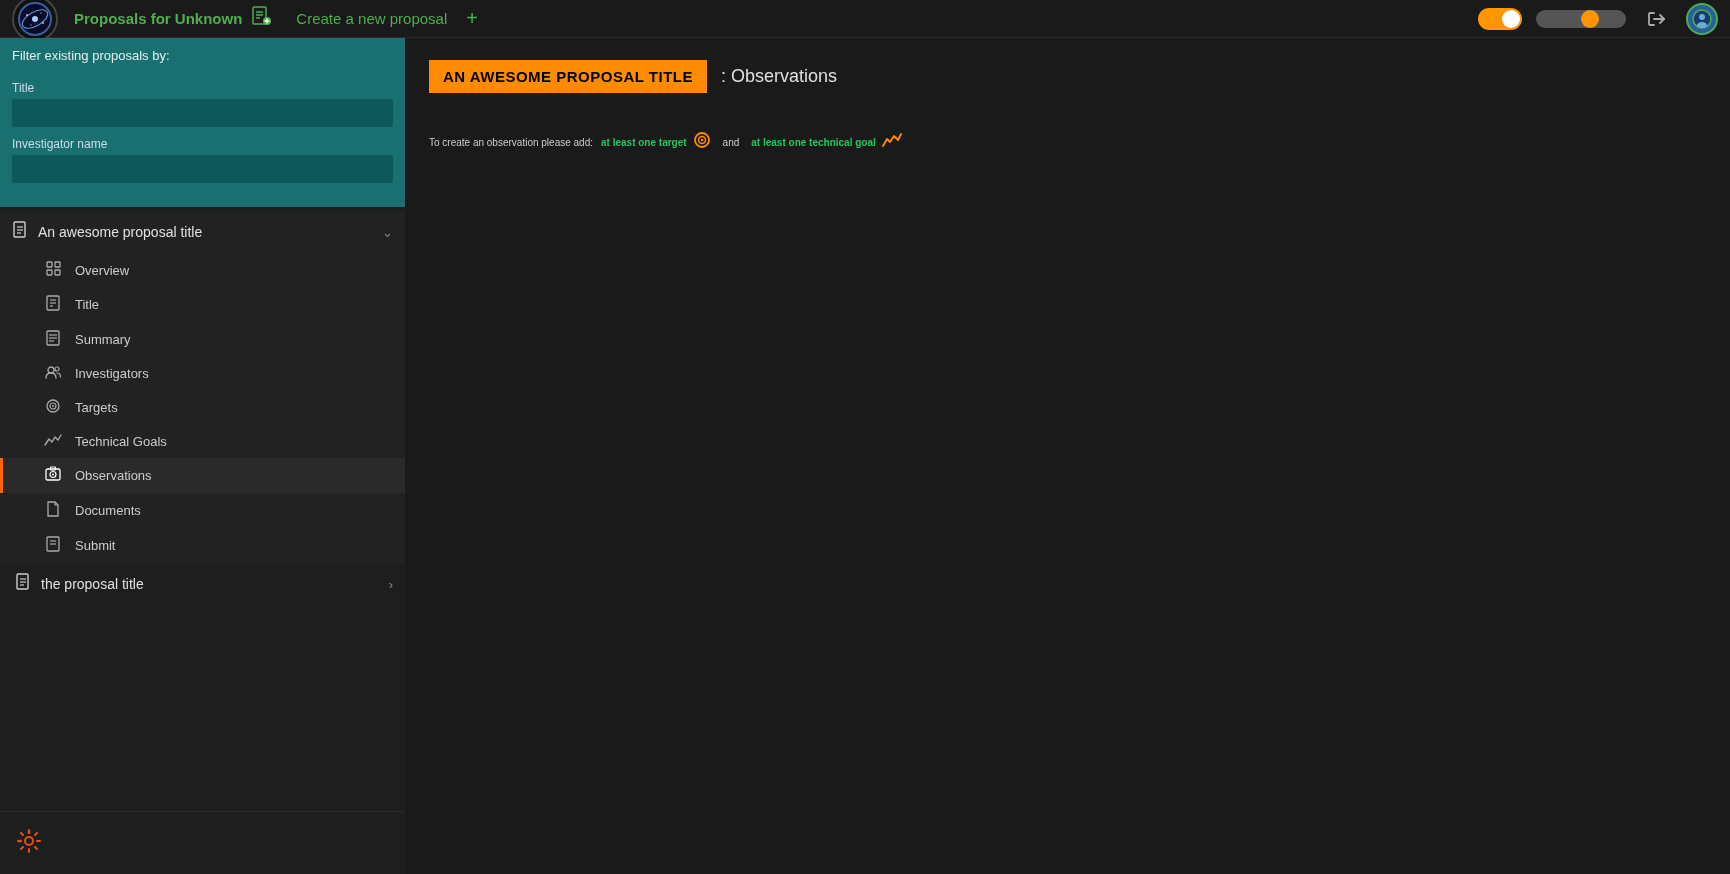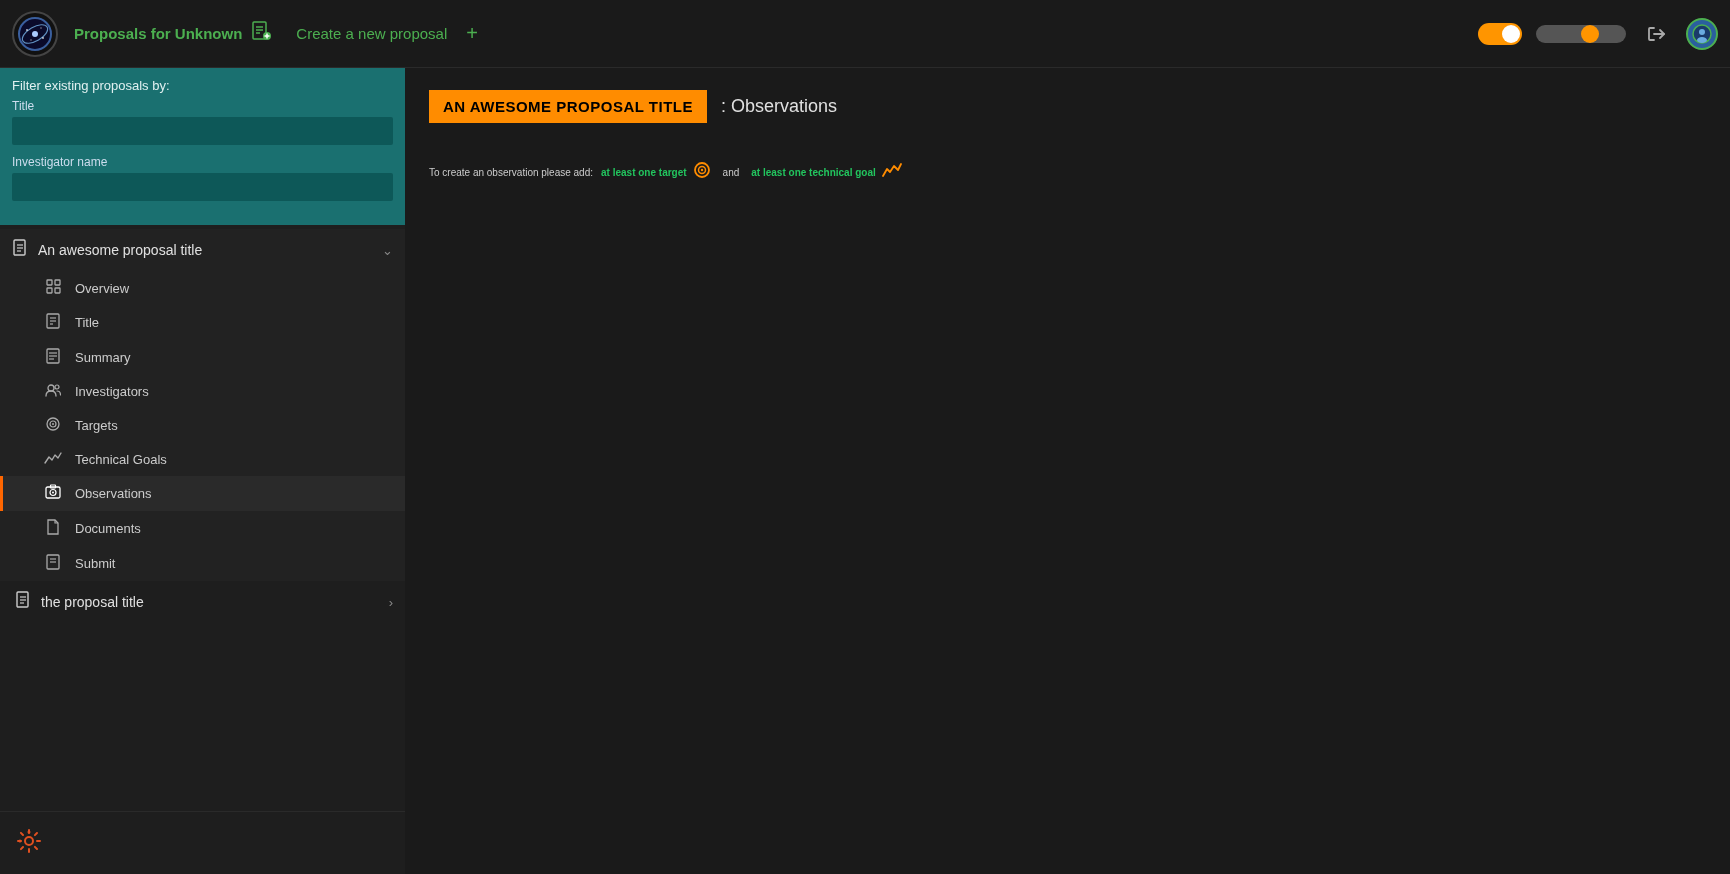--- a/index.html
+++ b/index.html
@@ -14,21 +14,21 @@
       display: flex;
       flex-direction: column;
     }
 
     
     .topnav {
       background: #1a1a1a;
       display: flex;
       align-items: center;
       padding: 0 12px;
-      height: 68px;
+      height: 38px;
       border-bottom: 1px solid #2a2a2a;
       flex-shrink: 0;
     }
     .topnav-logo {
       display: flex;
       align-items: center;
       margin-right: 16px;
     }
     .logo-circle {
       width: 46px;
@@ -151,21 +151,21 @@
       flex-shrink: 0;
       overflow-y: auto;
     }
     .sidebar-filter {
       background: #1a7070;
       padding: 10px 12px 14px;
     }
     .filter-label {
       color: #e0f0f0;
       font-size: 13px;
-      margin-bottom: 6px;
+      margin-bottom: 18px;
     }
     .filter-field-label {
       color: #cde;
       font-size: 12px;
       margin-bottom: 4px;
     }
     .filter-input {
       width: 100%;
       background: #0d5858;
       border: none;

